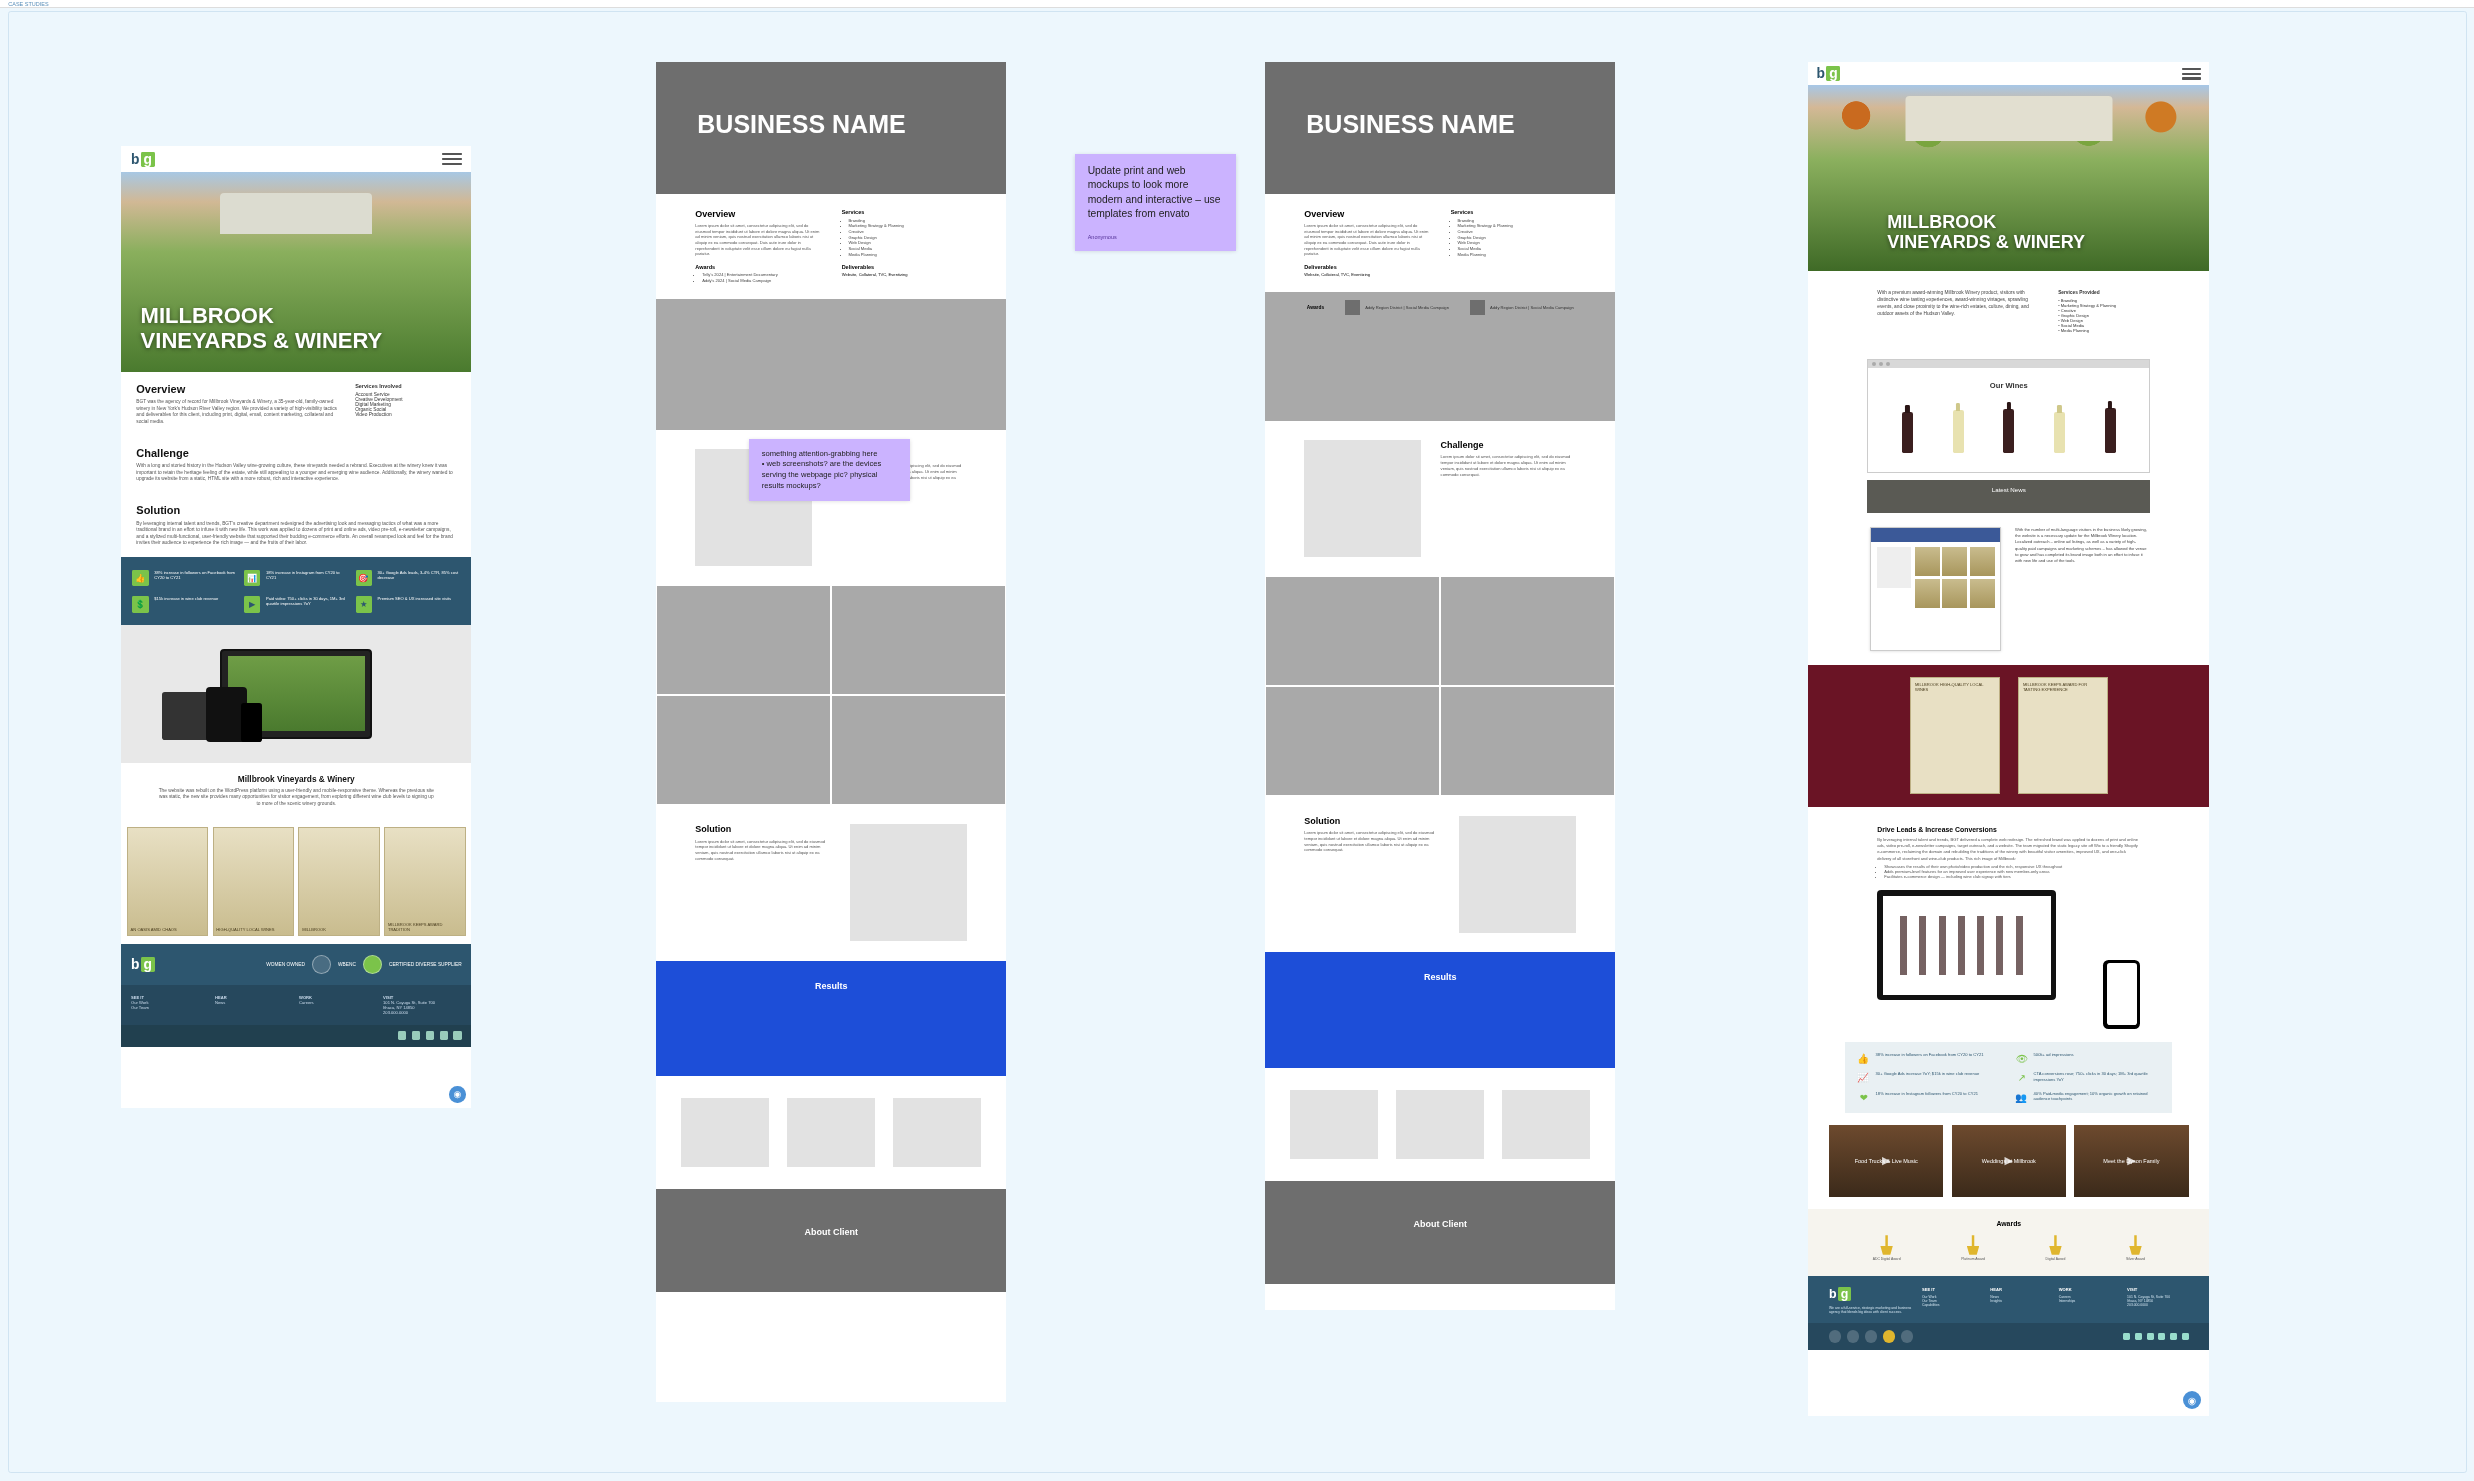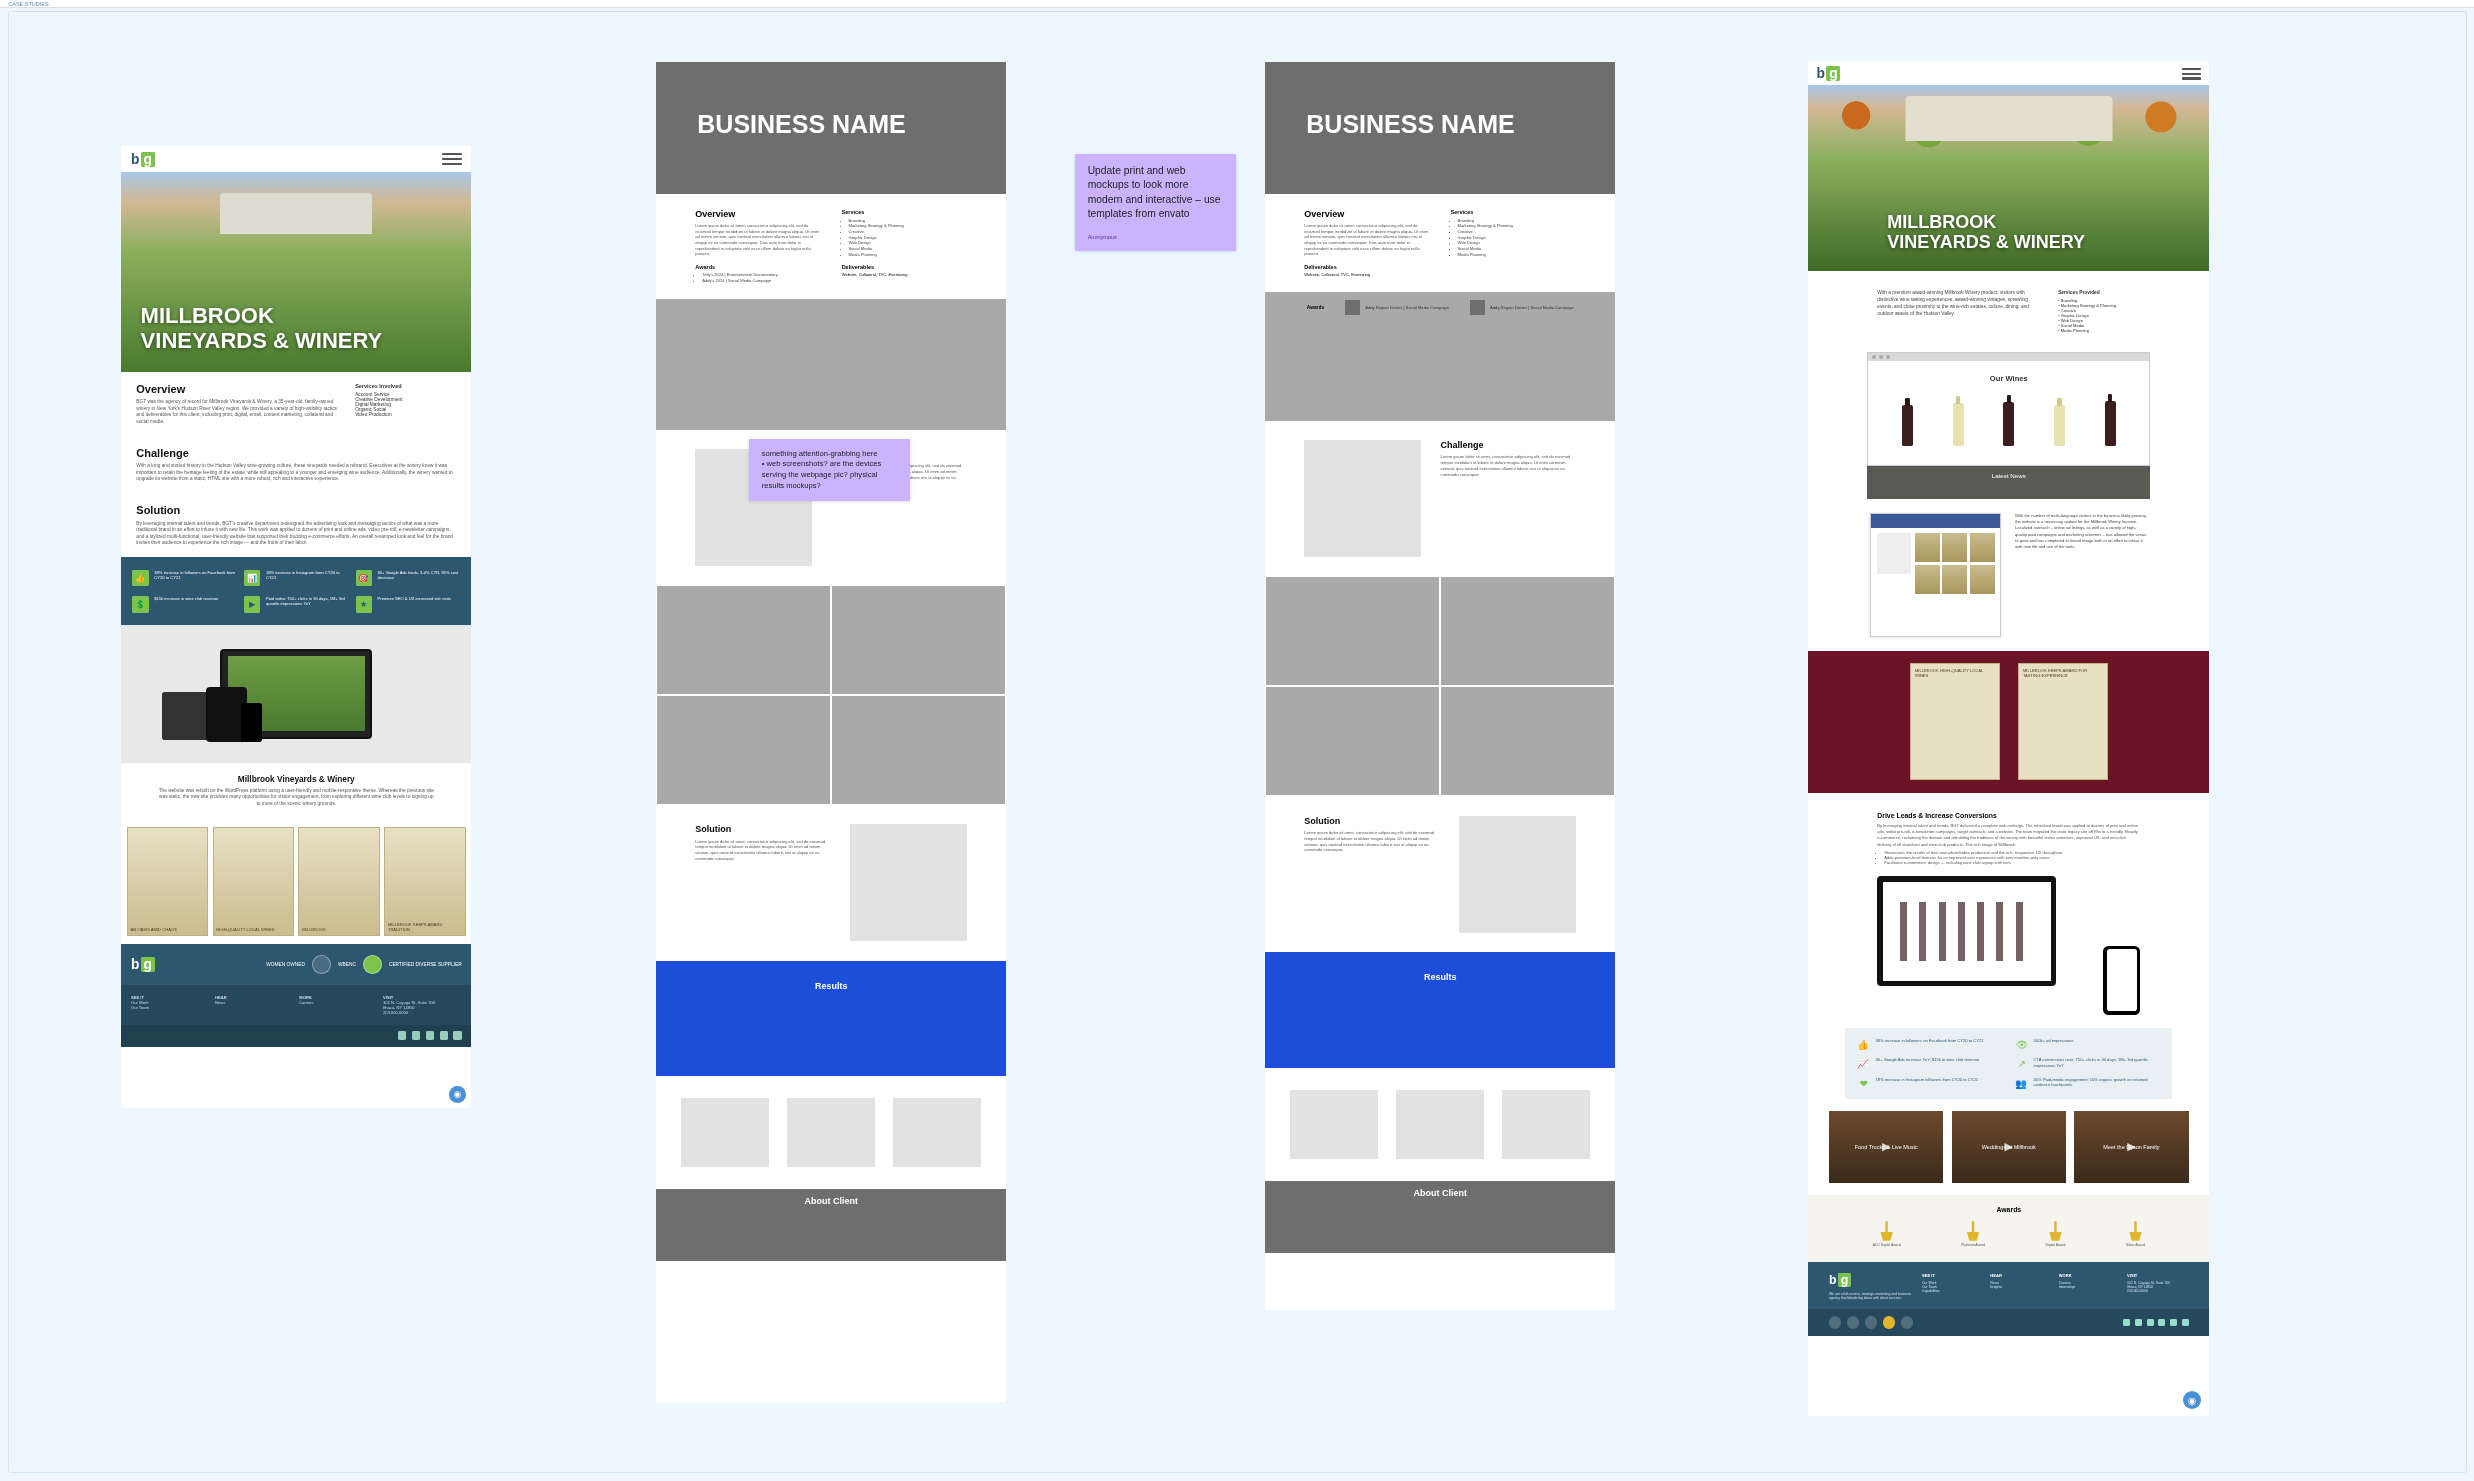--- a/index.html
+++ b/index.html
@@ -143,21 +143,21 @@
   .wf-row .img { width:117px; height:117px; background:#e2e2e2; flex-shrink:0; }
   .wf-row .txt { flex:1; }
   .wf-row .txt h2 { font-size:9px; font-weight:800; margin-bottom:4.1px; }
   .wf-row .txt p { font-size:4.1px; color:#555; line-height:1.45; }
   .wf-grid2 { display:grid; grid-template-columns:1fr 1fr; }
   .wf-grid2 > div { background:#a9a9a9; height:110px; border:0.7px solid #fff; }
   .wf-results { background:#1d4ed8; padding:20px 0 76px; }
   .wf-results-title { text-align:center; font-size:9px; font-weight:700; color:#fff; margin-bottom:9.7px; }
   .wf-thumbs { display:flex; gap:18px; padding:22px 25px; }
   .wf-thumbs > div { flex:1; height:69px; background:#e2e2e2; }
-  .wf-about { background:#6e6e6e; color:#fff; text-align:center; padding:7px 0 55px; font-size:9px; font-weight:700; }
+  .wf-about { background:#6e6e6e; color:#fff; text-align:center; padding:38px 0 55px; font-size:9px; font-weight:700; }
 
   
   #frameC .wf-awards-band {
     background:#a9a9a9; padding:8.3px 20.7px; display:flex; gap:20.7px; justify-content:center;
   }
   #frameC .wf-award-item { display:flex; gap:5.5px; align-items:center; font-size:4.1px; color:#333; }
   #frameC .wf-award-item .sq { width:15px; height:15px; background:#6e6e6e; }
 
   
   .sticky {
@@ -184,21 +184,21 @@
                radial-gradient(circle at 70% 58%, #7aa53f 0 16.5px, transparent 17px);
   }
   #frameD .hero-title { position:absolute; bottom:19.3px; left:79px; color:#fff; font-weight:800; font-size:18px; line-height:1.12; text-shadow:0 1.4px 4.1px rgba(0,0,0,.5); }
   #frameD .intro { display:flex; gap:16.5px; padding:19.3px 69px; }
   #frameD .intro .left { flex:2; font-size:4.8px; color:#444; line-height:1.45; }
   #frameD .intro .right { flex:1; font-size:4.1px; color:#333; }
   #frameD .intro .right h3 { font-size:4.8px; font-weight:700; margin-bottom:2.1px; }
   #frameD .intro .right ul { list-style:none; }
   #frameD .intro .right li::before { content:"• "; }
   #frameD .browser {
-    margin:0 59px; background:#f2f2f2; border:0.7px solid #ccc;
+    margin:7px 59px; background:#f2f2f2; border:0.7px solid #ccc;
   }
   #frameD .browser-bar { height:8.3px; background:#d8d8d8; display:flex; gap:2.8px; align-items:center; padding:0 4.1px; }
   #frameD .browser-bar span { width:4.1px; height:4.1px; border-radius:50%; background:#aaa; }
   #frameD .browser-body { padding:12.4px 13.8px 19.3px; background:#fff; }
   #frameD .browser-body h4 { text-align:center; font-size:7.6px; font-weight:600; margin-bottom:8.3px; color:#333; }
   #frameD .bottles { display:flex; justify-content:space-around; align-items:flex-end; height:55px; }
   #frameD .bottle { width:11px; background:#3b1f1f; border-radius:2.1px 2.1px 1.4px 1.4px; position:relative; }
   #frameD .bottle::before { content:""; position:absolute; top:-6.9px; left:50%; transform:translateX(-50%); width:4.1px; height:8.3px; background:#2a1515; border-radius:1.4px 1.4px 0 0; }
   #frameD .bottle.white { background:#e8e2b0; }
   #frameD .bottle.white::before { background:#cfc88a; }

